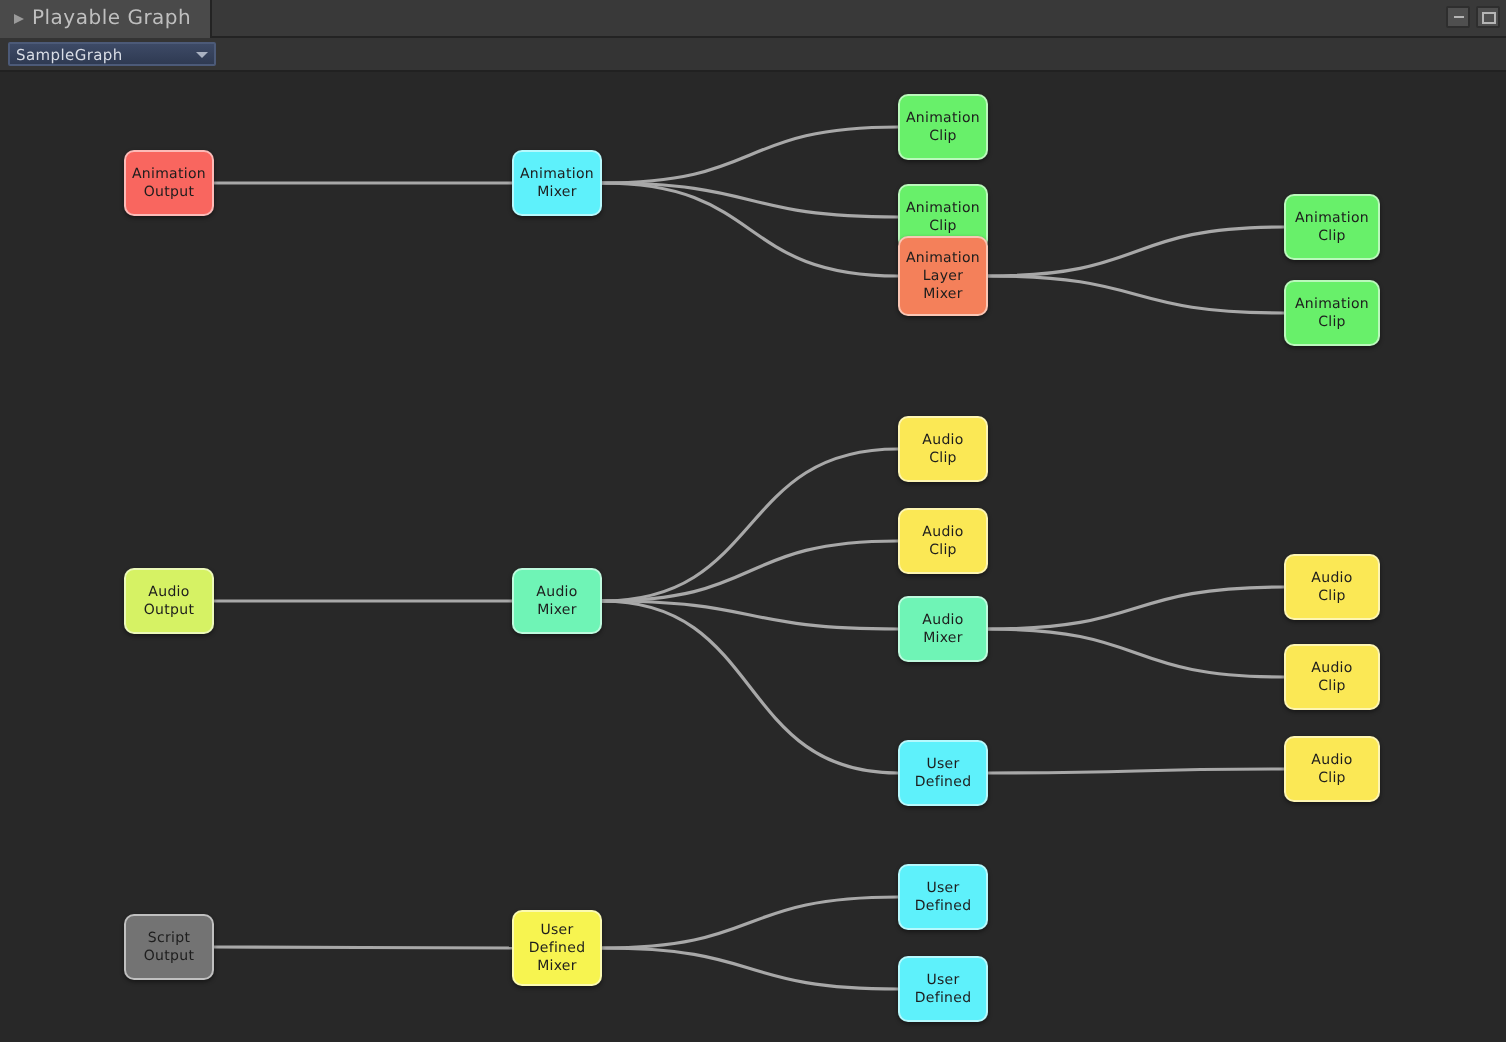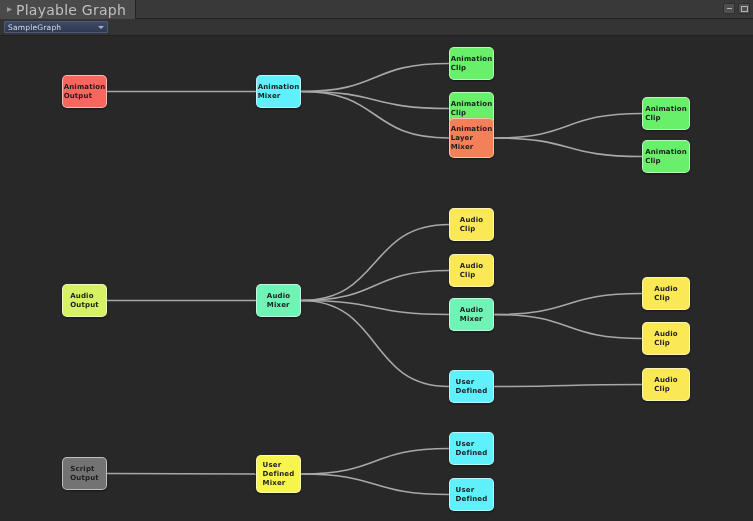--- a/index.html
+++ b/index.html
@@ -20,21 +20,21 @@
   }
   .tab{
     position:absolute;left:0;top:0;height:19px;
     background:#4a4a4a;
     border-right:1px solid #232323;
     padding:0 9px 0 7px;
     display:flex;align-items:center;
     box-sizing:border-box;
   }
   .tab-label{
-    font-size:14px;color:#bfbfbf;letter-spacing:.25px;white-space:nowrap;
+    font-size:10px;color:#bfbfbf;letter-spacing:.25px;white-space:nowrap;
   }
   .tab-dot{
     width:5px;height:5px;margin-right:4px;flex:0 0 auto;
     background:#9a9a9a;clip-path:polygon(0 0,100% 50%,0 100%);
   }
   .win-btns{
     position:absolute;right:3px;top:3px;display:flex;gap:3px;align-items:center;
   }
   .win-btn{
     width:10px;height:9px;background:#4f4f4f;border:1px solid #2e2e2e;border-radius:1px;
@@ -67,24 +67,24 @@
     position:absolute;left:0;top:36px;width:753px;height:485px;
     background:#282828;overflow:hidden;
   }
   .edges{position:absolute;left:0;top:0;width:753px;height:485px;}
 
   
   .node{
     position:absolute;
     border-radius:5px;
     display:flex;align-items:center;justify-content:center;
+    text-align:center;
     box-sizing:border-box;
     border:1px solid rgba(255,255,255,.55);
     box-shadow:0 1px 2px rgba(0,0,0,.45);
-    font-weight:bold;
   }
   .node-label{
     font-size:7px;line-height:9px;color:#1d1d1d;
     letter-spacing:.15px;
     white-space:pre-line;
     user-select:none;
   }
 </style>
 </head>
 <body>

